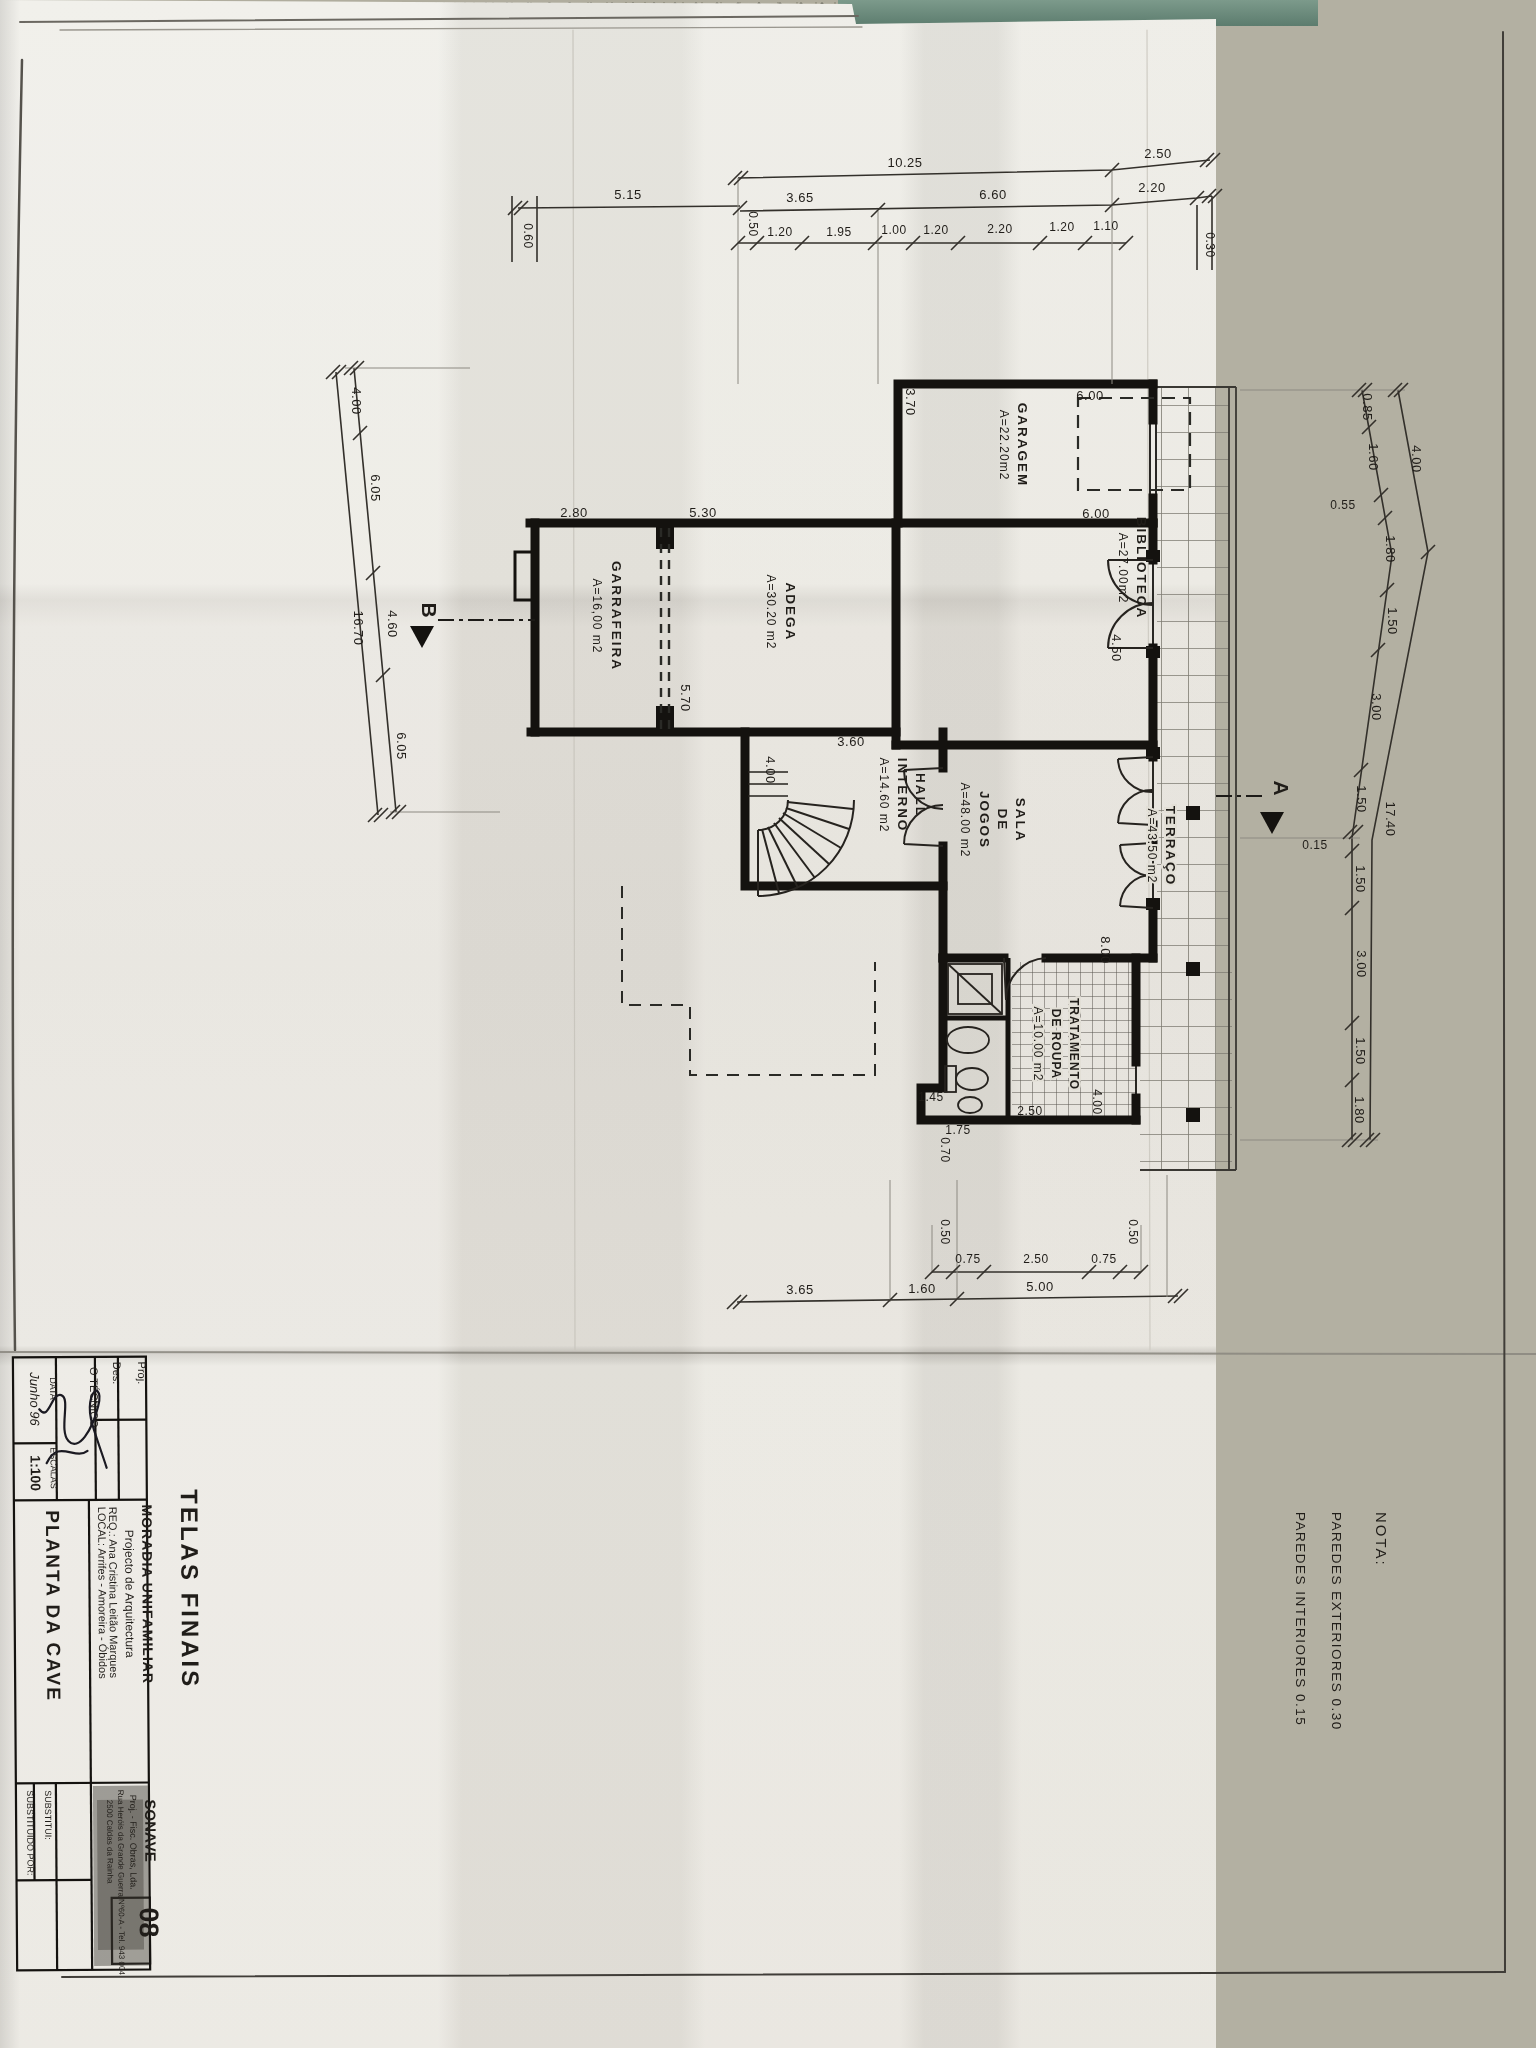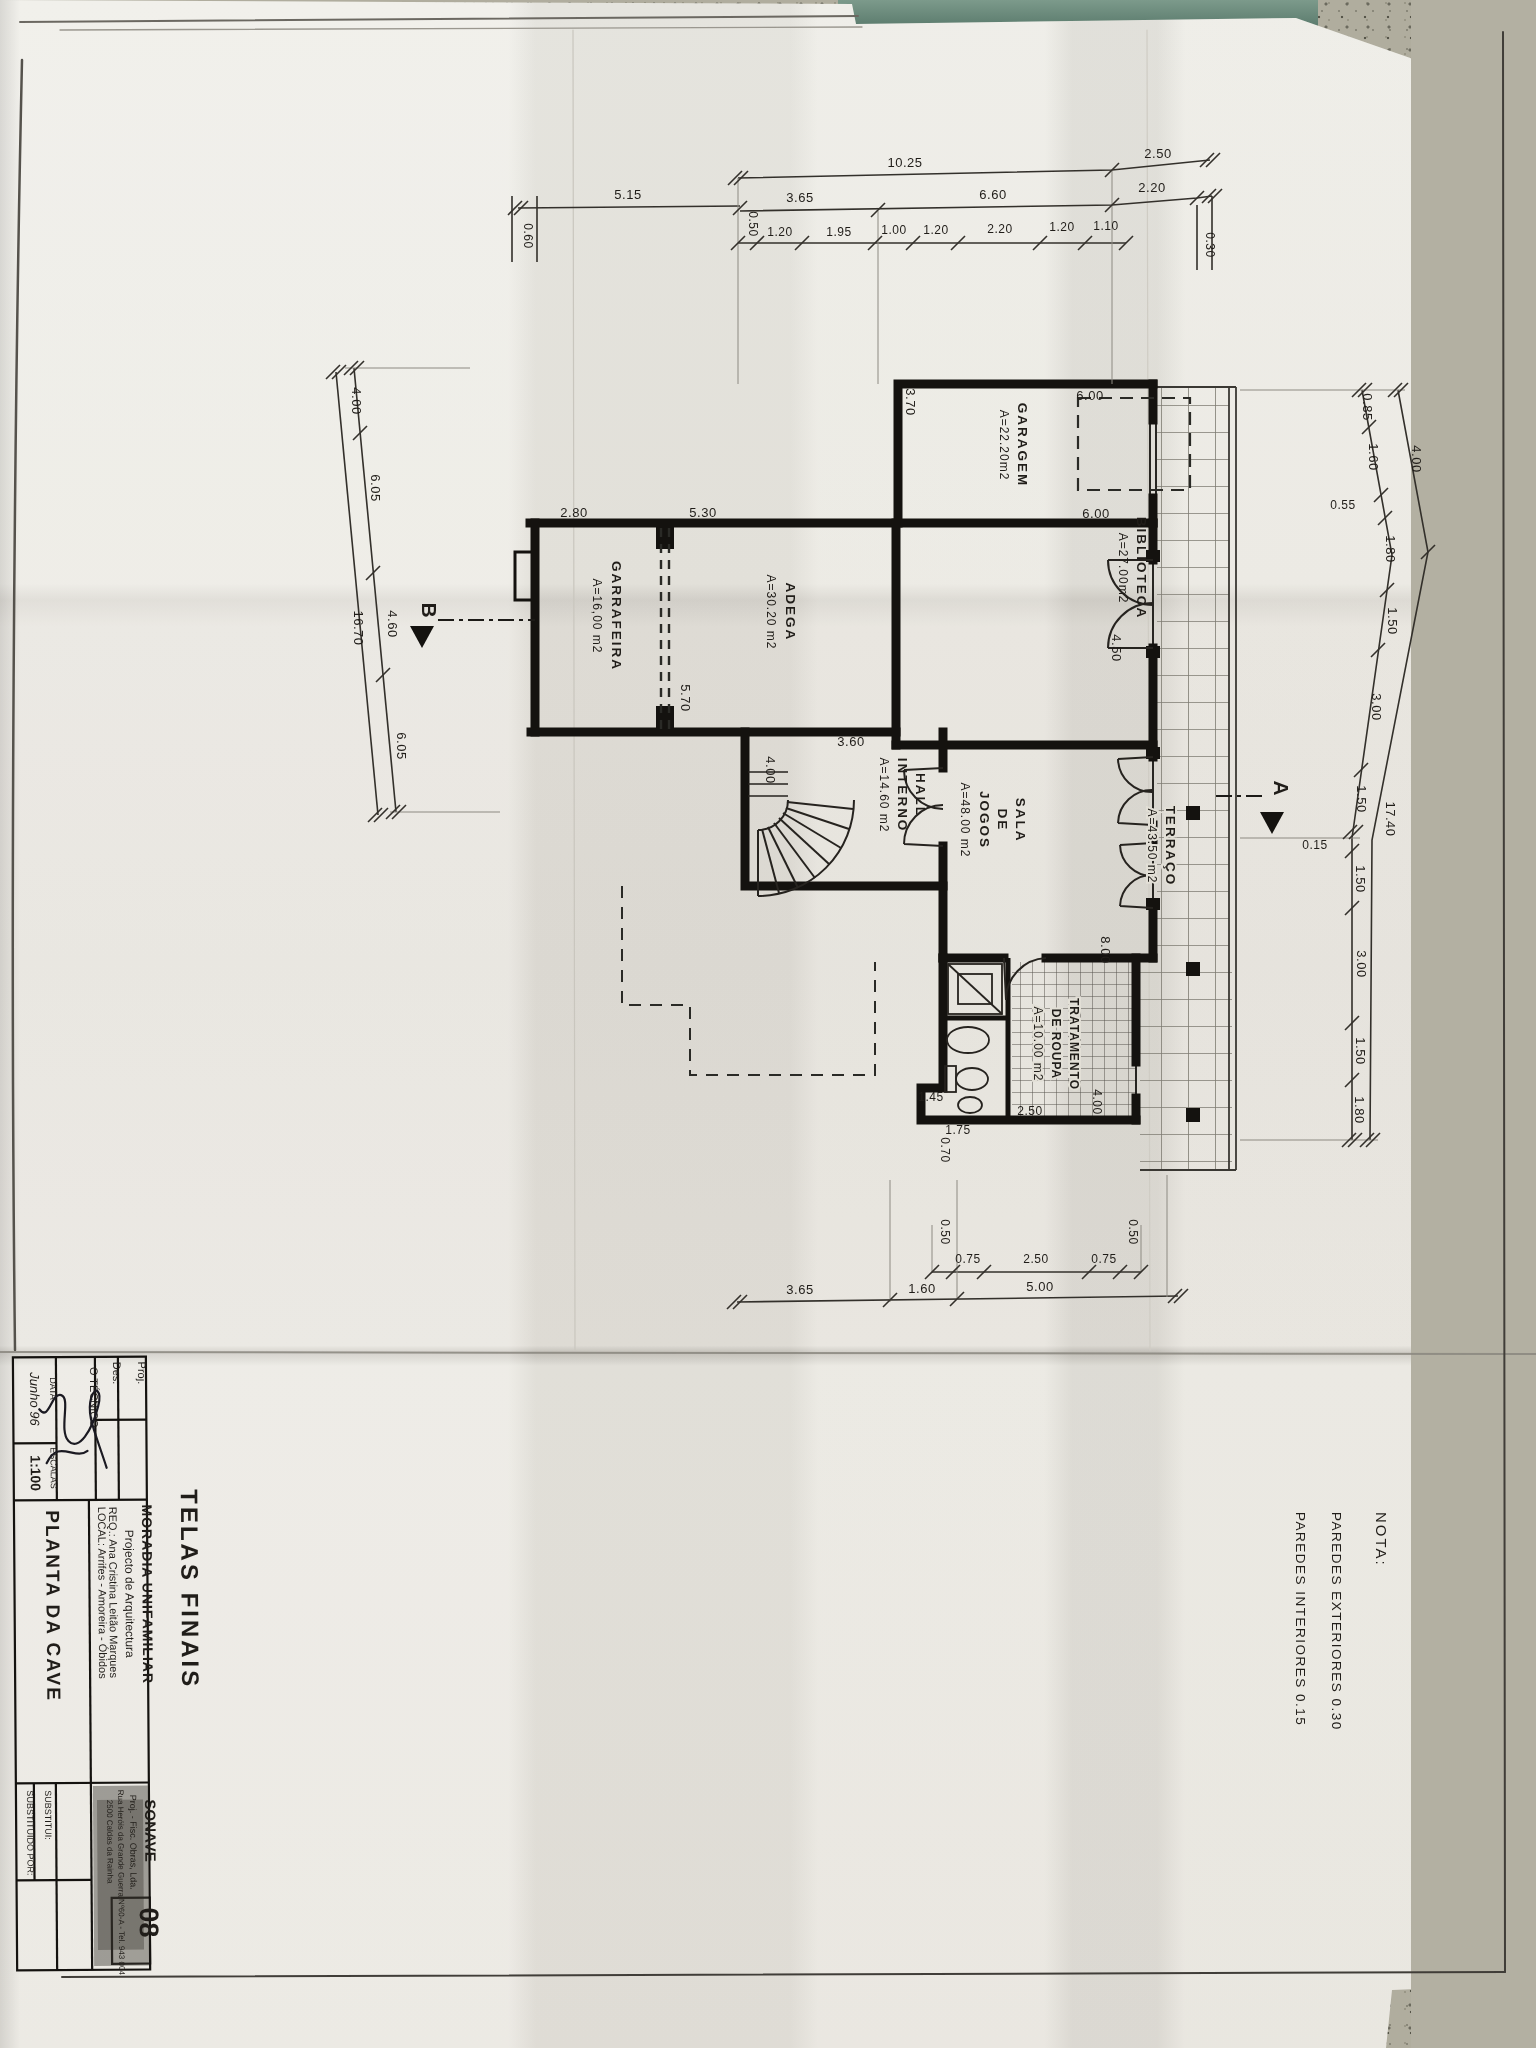--- a/index.html
+++ b/index.html
@@ -1,17 +1,17 @@
 <!DOCTYPE html>
 <html><head>
 <meta charset="utf-8">
 <style>
   html,body{margin:0;padding:0;width:1536px;height:2048px;overflow:hidden;background:#b3b0a2;
     font-family:"Liberation Sans", sans-serif;}
-  .scene{position:relative;width:1411px;height:2048px;}
+  .scene{position:relative;width:1216px;height:2048px;}
   .table-bg{position:absolute;inset:0;background-color:#b0ad9e;
     background-image:
       radial-gradient(circle at 3px 4px, #6b6a5e 1.3px, transparent 1.8px),
       radial-gradient(circle at 13px 11px, #8a887a 1.1px, transparent 1.5px),
       radial-gradient(circle at 8px 17px, #565549 1.2px, transparent 1.6px),
       radial-gradient(circle at 18px 3px, #999686 1px, transparent 1.4px);
     background-size:21px 23px,17px 19px,23px 21px,19px 17px;}
   .shelf-strip{position:absolute;left:838px;top:0;width:480px;height:26px;
     background:linear-gradient(180deg,#7c9a8b,#5c7c6e);}
   .paper{position:absolute;inset:0;

